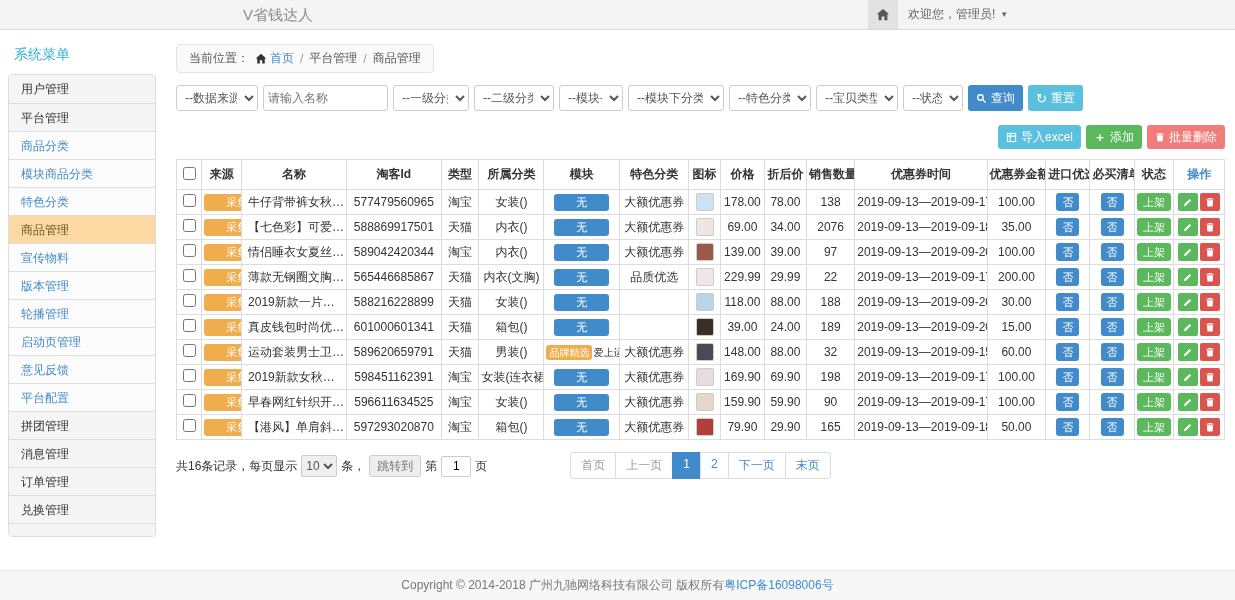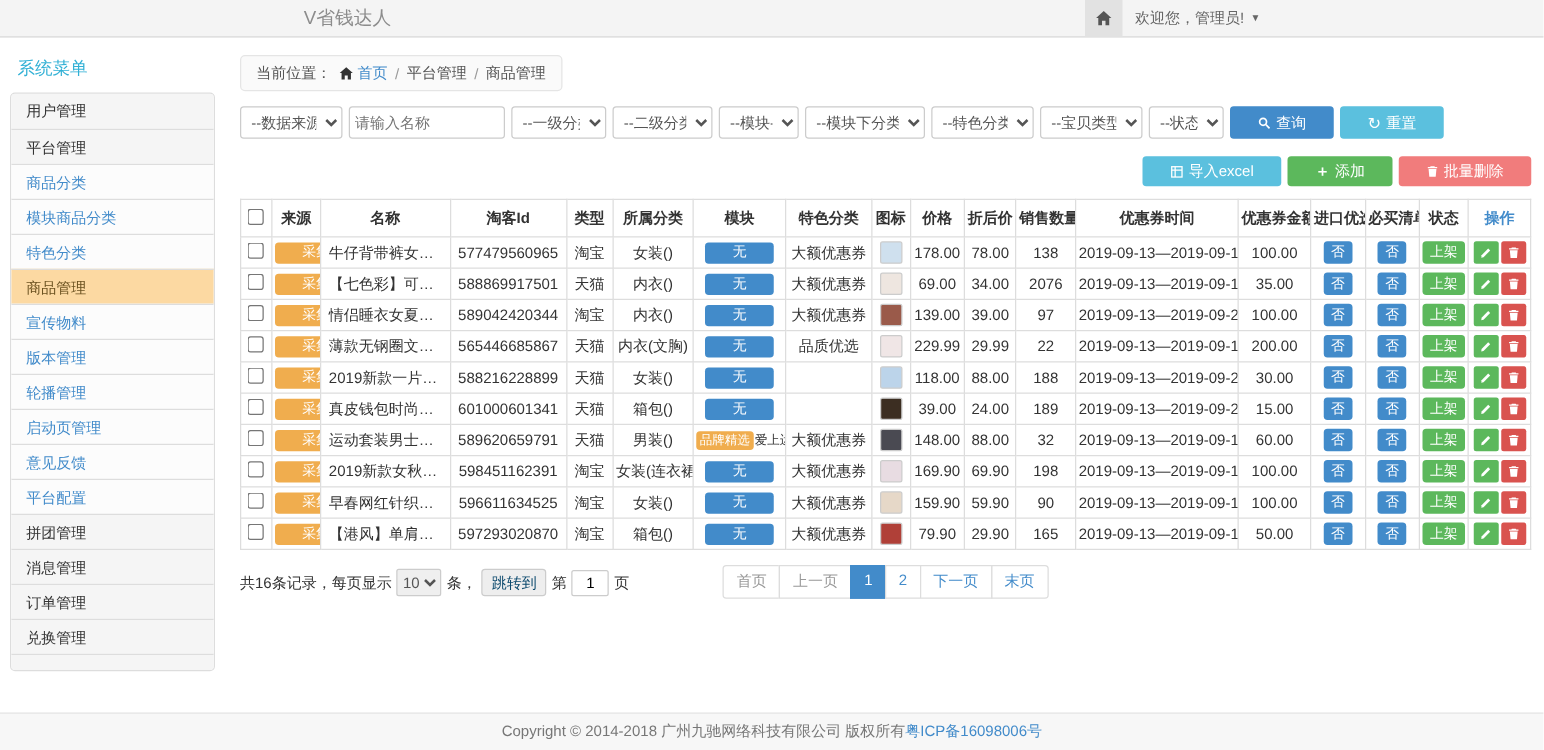--- a/index.html
+++ b/index.html
@@ -10,42 +10,42 @@
   
   .topbar{height:30px;background:#f4f4f4;border-bottom:1px solid #d9d9d9;position:relative}
   .brand{position:absolute;left:243px;top:0;line-height:29px;font-size:15px;color:#8c8c8c}
   .topbar-right{position:absolute;left:868px;top:0;height:29px;display:flex;align-items:center}
   .home-box{width:30px;height:29px;background:#e2e2e2;display:flex;align-items:center;justify-content:center;cursor:pointer;border:none}
   .welcome{padding:0 10px;color:#666;display:flex;align-items:center;gap:5px;cursor:pointer;height:29px;background:transparent;border:none;font-size:12px;font-family:inherit}
   .caret-txt{font-size:8px;color:#666}
 
   
   .layout{display:flex;height:540px}
-  .sidebar{width:164px;margin-left:8px;padding-top:10px;flex:none;overflow:hidden}
+  .sidebar{width:148px;margin-left:8px;padding-top:10px;flex:none;overflow:hidden}
   .sidebar-title{color:#31b0d5;font-size:14px;padding:6px 6px 10px}
   .menu{border:1px solid #ddd;border-radius:4px;overflow:hidden;background:#fff}
   .menu-item{padding:0 12px;height:28px;line-height:28px;border-top:1px solid #ddd;background:#f5f5f5;color:#333;cursor:pointer;white-space:nowrap;overflow:hidden;font-size:12px}
   .menu-item:first-child{border-top:none}
   .menu-item.sub{background:#fcfcfc;color:#428bca}
   .menu-item.sub.active{background:#fcd9a2;color:#6b5220}
   .menu-item.clipped{height:13px}
 
   .main{flex:1;padding:14px 10px 0 20px;overflow:hidden}
 
   
   .breadcrumb{display:inline-flex;align-items:center;gap:6px;background:#fafafa;border:1px solid #e5e5e5;border-radius:4px;padding:5px 12px;color:#555}
   .bc-home{color:#428bca;cursor:pointer;text-decoration:none;display:inline-flex;align-items:center;gap:3px}
   .bc-sep{color:#999}
   .bc-item{color:#555}
 
   
   .filter-row{display:flex;align-items:center;gap:5px;margin-top:12px}
   .filter-controls{display:inline-flex;gap:5px;align-items:center}
   .filter-select,.filter-input{height:26px;border:1px solid #ccc;border-radius:3px;font-size:12px;color:#555;padding:0 4px;background:#fff;font-family:inherit}
-  .btn{display:inline-flex;align-items:center;gap:4px;border:none;border-radius:3px;color:#fff;font-size:12px;padding:0 22px;height:26px;cursor:pointer;font-family:inherit}
+  .btn{display:inline-flex;align-items:center;gap:4px;border:none;border-radius:3px;color:#fff;font-size:12px;padding:0 8px;height:26px;cursor:pointer;font-family:inherit}
   .btn-primary{background:#428bca}
   .btn-info{background:#5bc0de}
   .btn-success{background:#5cb85c}
   .btn-danger{background:#f17c7c}
   .refresh-glyph{font-size:13px;line-height:1}
   .plus-glyph{font-size:12px;font-weight:bold;line-height:1}
 
   
   .action-row{display:flex;justify-content:flex-end;gap:5px;margin-top:14px}
   .action-row .btn{height:24px}
@@ -66,21 +66,21 @@
   .mini-btn.blue{background:#428bca}
   .mini-btn.green{background:#5cb85c}
   .icon-btn{width:20px;height:18px;border:none;border-radius:2px;margin:0 1px;cursor:pointer;display:inline-flex;align-items:center;justify-content:center;padding:0}
   .icon-btn.green{background:#5cb85c}
   .icon-btn.red{background:#d9534f}
 
   
   .pagination-row{position:relative;margin-top:12px;height:32px}
   .page-info{position:absolute;left:0;top:3px;display:flex;align-items:center;gap:4px;color:#333}
   .pp-select{height:22px;border:1px solid #ccc;border-radius:2px;font-size:12px;font-family:inherit;color:#555}
-  .jump-btn{background:#eee;border:1px solid #ccc;border-radius:3px;height:22px;padding:0 7px;font-size:12px;color:#0c4a6e;cursor:pointer;font-family:Liberation Serif, serif}
+  .jump-btn{background:#eee;border:1px solid #ccc;border-radius:3px;height:22px;padding:0 7px;font-size:12px;color:#737373;cursor:pointer;font-family:Liberation Serif, serif}
   .jump-input{width:30px;height:21px;border:1px solid #ccc;border-radius:2px;text-align:center;font-size:12px;font-family:inherit}
   .pager{display:flex;width:max-content;margin:0 auto}
   .page-btn{border:1px solid #ddd;background:#fff;color:#428bca;padding:4px 10px;font-size:12px;margin-left:-1px;cursor:pointer;text-decoration:none}
   .page-btn:first-child{border-radius:3px 0 0 3px;margin-left:0}
   .page-btn:last-child{border-radius:0 3px 3px 0}
   .page-btn.disabled{color:#999;cursor:default}
   .page-btn.active{background:#428bca;border-color:#428bca;color:#fff}
 
   
   .footer{position:absolute;left:0;right:0;bottom:0;height:30px;background:#f7f7f7;border-top:1px solid #e5e5e5;text-align:center;line-height:29px;color:#777;font-size:12px}

